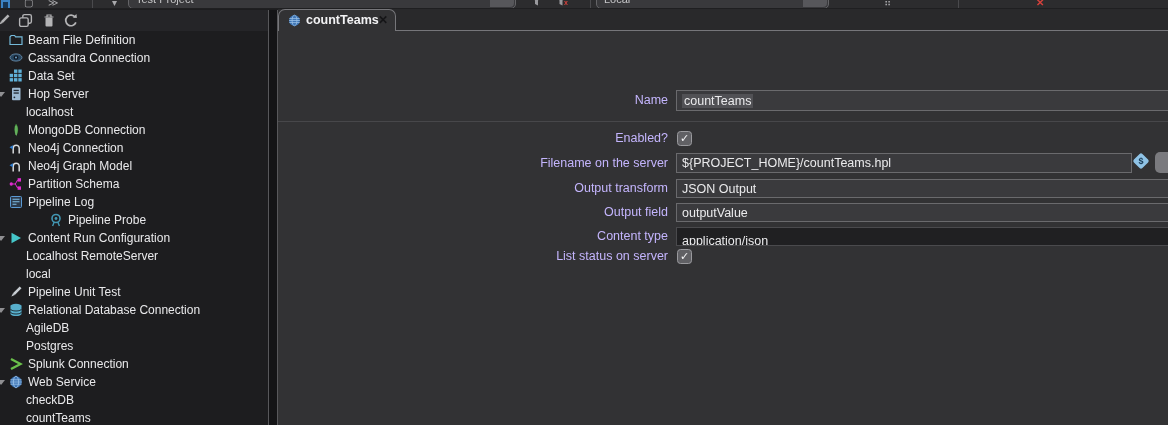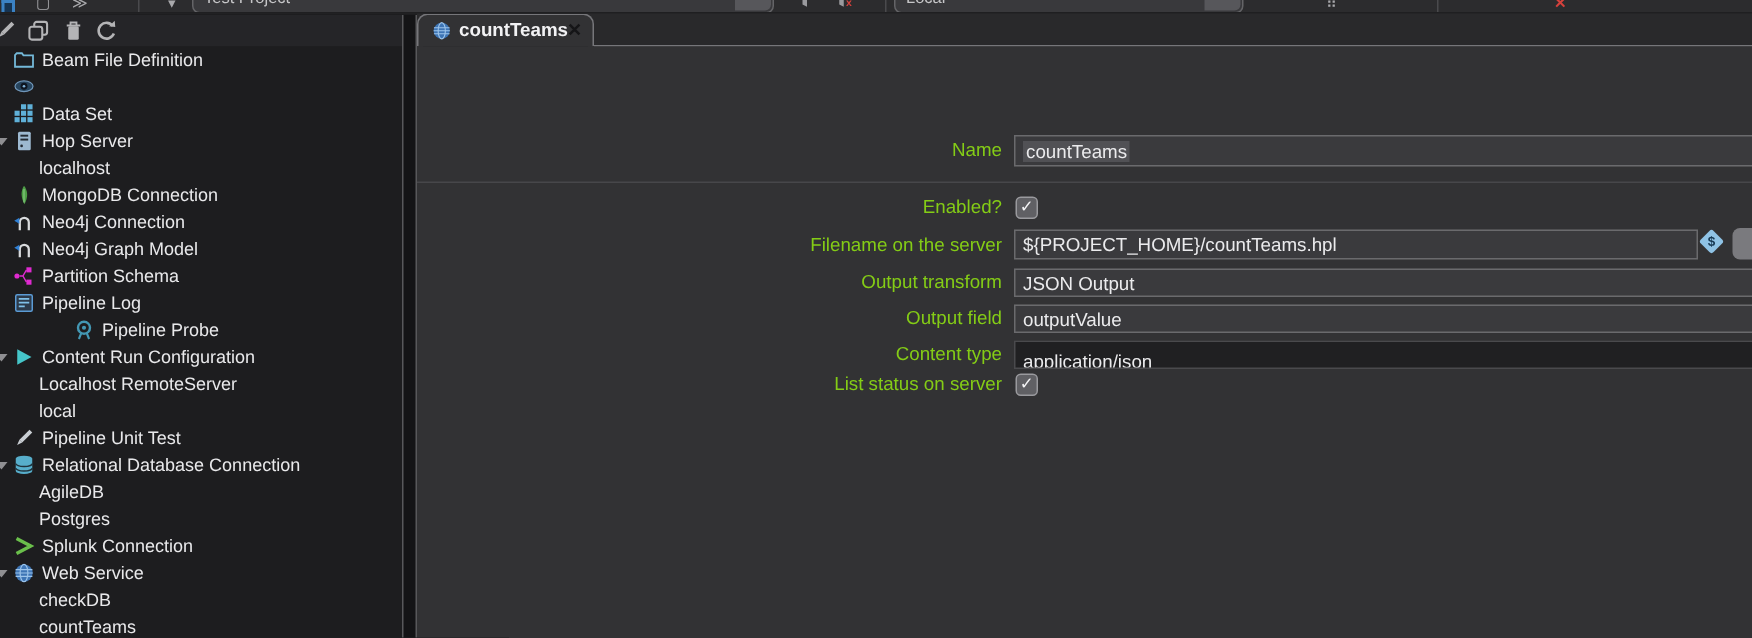--- a/index.html
+++ b/index.html
@@ -47,21 +47,21 @@
          border:1px solid #76767a; border-bottom:none; border-radius:7px 7px 0 0;
          color:#f2f2f4; font-size:12.5px; font-weight:bold; line-height:21px; }
   #tab .tab-globe { position:absolute; left:9px; top:4px; width:13px; height:13px; }
   #tab .tab-title { position:absolute; left:27px; }
   #tab .tab-close { position:absolute; right:7px; top:0; color:#151517; font-size:12px;
                     font-weight:bold; cursor:pointer; }
 
   
   #form { left:278px; top:31px; width:890px; height:394px; background:#323234;
           overflow:hidden; position:absolute; font-size:12.5px; }
-  .f-label { position:absolute; left:0; width:390px; text-align:right; color:#84cc16; }
+  .f-label { position:absolute; left:0; width:390px; text-align:right; color:#c4b5fd; }
   .f-input { position:absolute; left:398px; background:#3a3a3d; border:1px solid #6a6a6d;
              color:#ebebed; padding-left:5px; overflow:hidden; white-space:nowrap; }
   .f-sep   { position:absolute; left:0; width:890px; height:1px; background:#47474a; }
   .checkbox { position:absolute; left:399px; width:15px; height:15px; background:#606064;
               border:1.5px solid #9a9a9e; border-radius:3.5px; color:#f4f4f6;
               font-size:11px; line-height:12px; text-align:center; cursor:pointer; }
   .checkbox::after { content:"\2713"; }
   .sel-text { background:#515155; padding:0 2px; }
   #var-diamond { position:absolute; left:857px; top:124px; width:12px; height:12px;
                  background:#8fc3e6; transform:rotate(45deg); border-radius:2px;
@@ -132,20 +132,21 @@
         <path d="M1 11.5 V3.8 L2.2 2.5 h3.4 l1 1.4 H13 v7.6 Z" fill="none" stroke="#74b9d9" stroke-width="1.2"></path>
       </svg>
       <span class="t-lbl">Beam File Definition</span>
     </div>
     <div class="tree-row" style="top: 18px;">
       <svg viewBox="0 0 14 14" class="t-ico">
         <ellipse cx="7" cy="6.5" rx="6" ry="3.6" fill="#27455e" stroke="#6f95b8" stroke-width="0.8"></ellipse>
         <circle cx="7" cy="6.5" r="2.3" fill="#0e1520"></circle>
         <circle cx="7" cy="6.5" r="0.9" fill="#7fb3d9"></circle>
       </svg>
+      <span class="t-lbl">Cassandra Connection</span>
     </div>
     <div class="tree-row" style="top: 36px;">
       <svg viewBox="0 0 14 14" class="t-ico">
         <g fill="#5fb0d8">
           <rect x="5" y="0.5" width="3.4" height="3.4"></rect>
           <rect x="9.3" y="0.5" width="3.4" height="3.4"></rect>
           <rect x="0.7" y="4.8" width="3.4" height="3.4"></rect>
           <rect x="5" y="4.8" width="3.4" height="3.4"></rect>
           <rect x="9.3" y="4.8" width="3.4" height="3.4"></rect>
           <rect x="0.7" y="9.1" width="3.4" height="3.4"></rect>

